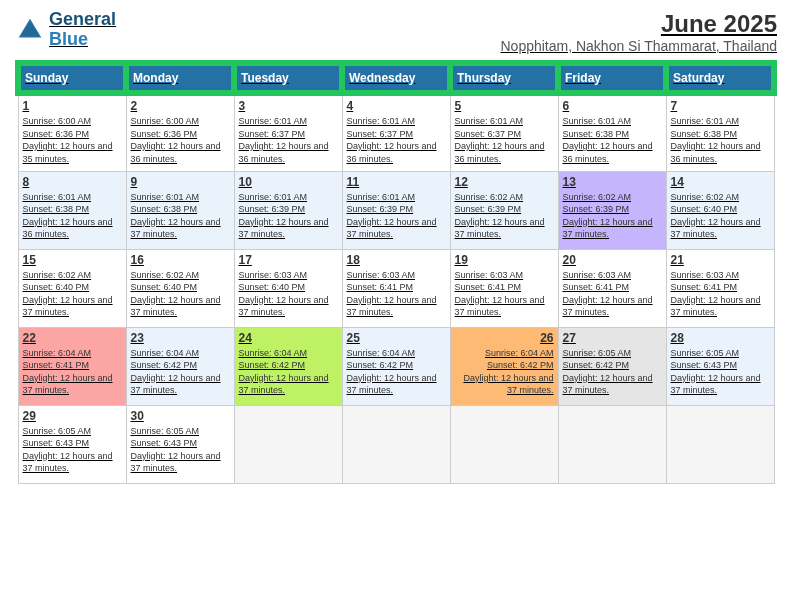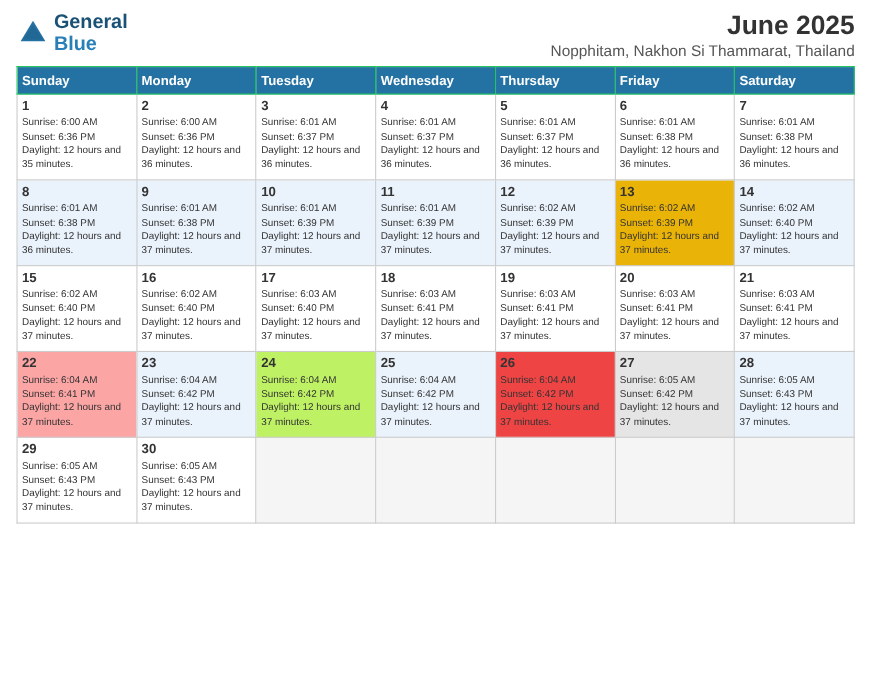--- a/index.html
+++ b/index.html
@@ -8,20 +8,21 @@
       background: #fff;
       width: 792px;
       height: 612px;
       overflow: hidden;
     }
     .page {
       width: 792px;
       height: 612px;
       padding: 10px 15px;
       background: #fff;
+      text-decoration: underline;
     }
     .header {
       display: flex;
       justify-content: space-between;
       align-items: flex-start;
       margin-bottom: 6px;
     }
     .logo {
       display: flex;
       align-items: center;
@@ -54,21 +55,21 @@
       border-collapse: collapse;
       font-size: 10px;
     }
     .calendar th {
       background: #2471a3;
       color: white;
       padding: 5px 4px;
       text-align: left;
       font-size: 12px;
       font-weight: bold;
-      border: 1px solid #22c55e;
+      border: 6px solid #22c55e;
     }
     .calendar td {
       border: 1px solid #ccc;
       padding: 3px 4px;
       vertical-align: top;
       width: calc(100% / 7);
       height: 78px;
       background: #fff;
       color: #333;
     }
@@ -168,21 +169,21 @@
             <div class="day-info">Sunrise: 6:01 AM<br>Sunset: 6:39 PM<br>Daylight: 12 hours and 37 minutes.</div>
           </td>
           <td style="background: rgb(234, 242, 251);">
             <span class="day-num">11</span>
             <div class="day-info">Sunrise: 6:01 AM<br>Sunset: 6:39 PM<br>Daylight: 12 hours and 37 minutes.</div>
           </td>
           <td style="background: rgb(234, 242, 251);">
             <span class="day-num">12</span>
             <div class="day-info">Sunrise: 6:02 AM<br>Sunset: 6:39 PM<br>Daylight: 12 hours and 37 minutes.</div>
           </td>
-          <td style="background: #eab308; margin-top: 10px;">
+          <td style="background: #c4b5fd; margin-top: 10px;">
             <span class="day-num">13</span>
             <div class="day-info">Sunrise: 6:02 AM<br>Sunset: 6:39 PM<br>Daylight: 12 hours and 37 minutes.</div>
           </td>
           <td style="background: rgb(234, 242, 251);">
             <span class="day-num">14</span>
             <div class="day-info">Sunrise: 6:02 AM<br>Sunset: 6:40 PM<br>Daylight: 12 hours and 37 minutes.</div>
           </td>
         </tr>
         <tr>
           <td>
@@ -224,21 +225,21 @@
             <div class="day-info">Sunrise: 6:04 AM<br>Sunset: 6:42 PM<br>Daylight: 12 hours and 37 minutes.</div>
           </td>
           <td style="background: #bef264;">
             <span class="day-num">24</span>
             <div class="day-info">Sunrise: 6:04 AM<br>Sunset: 6:42 PM<br>Daylight: 12 hours and 37 minutes.</div>
           </td>
           <td style="background: rgb(234, 242, 251);">
             <span class="day-num">25</span>
             <div class="day-info">Sunrise: 6:04 AM<br>Sunset: 6:42 PM<br>Daylight: 12 hours and 37 minutes.</div>
           </td>
-          <td style="background: #ef4444;">
+          <td style="background: #fdba74; text-align: right;">
             <span class="day-num">26</span>
             <div class="day-info">Sunrise: 6:04 AM<br>Sunset: 6:42 PM<br>Daylight: 12 hours and 37 minutes.</div>
           </td>
           <td style="background: #e5e5e5;">
             <span class="day-num">27</span>
             <div class="day-info">Sunrise: 6:05 AM<br>Sunset: 6:42 PM<br>Daylight: 12 hours and 37 minutes.</div>
           </td>
           <td style="background: rgb(234, 242, 251);">
             <span class="day-num">28</span>
             <div class="day-info">Sunrise: 6:05 AM<br>Sunset: 6:43 PM<br>Daylight: 12 hours and 37 minutes.</div>

